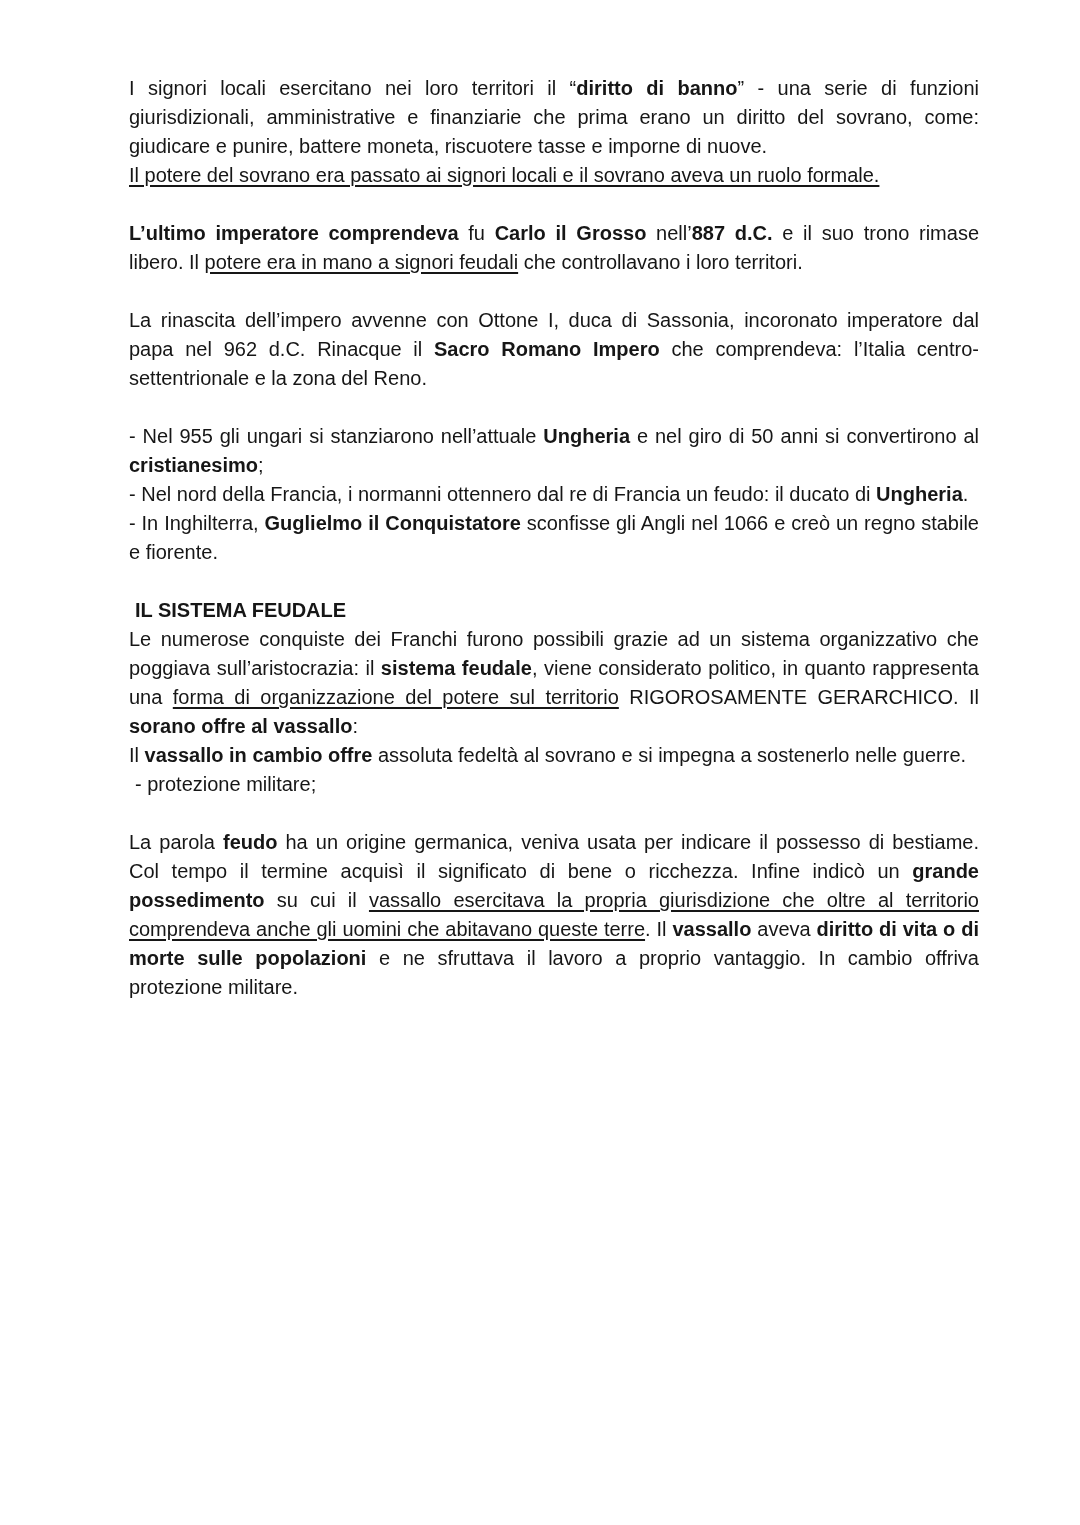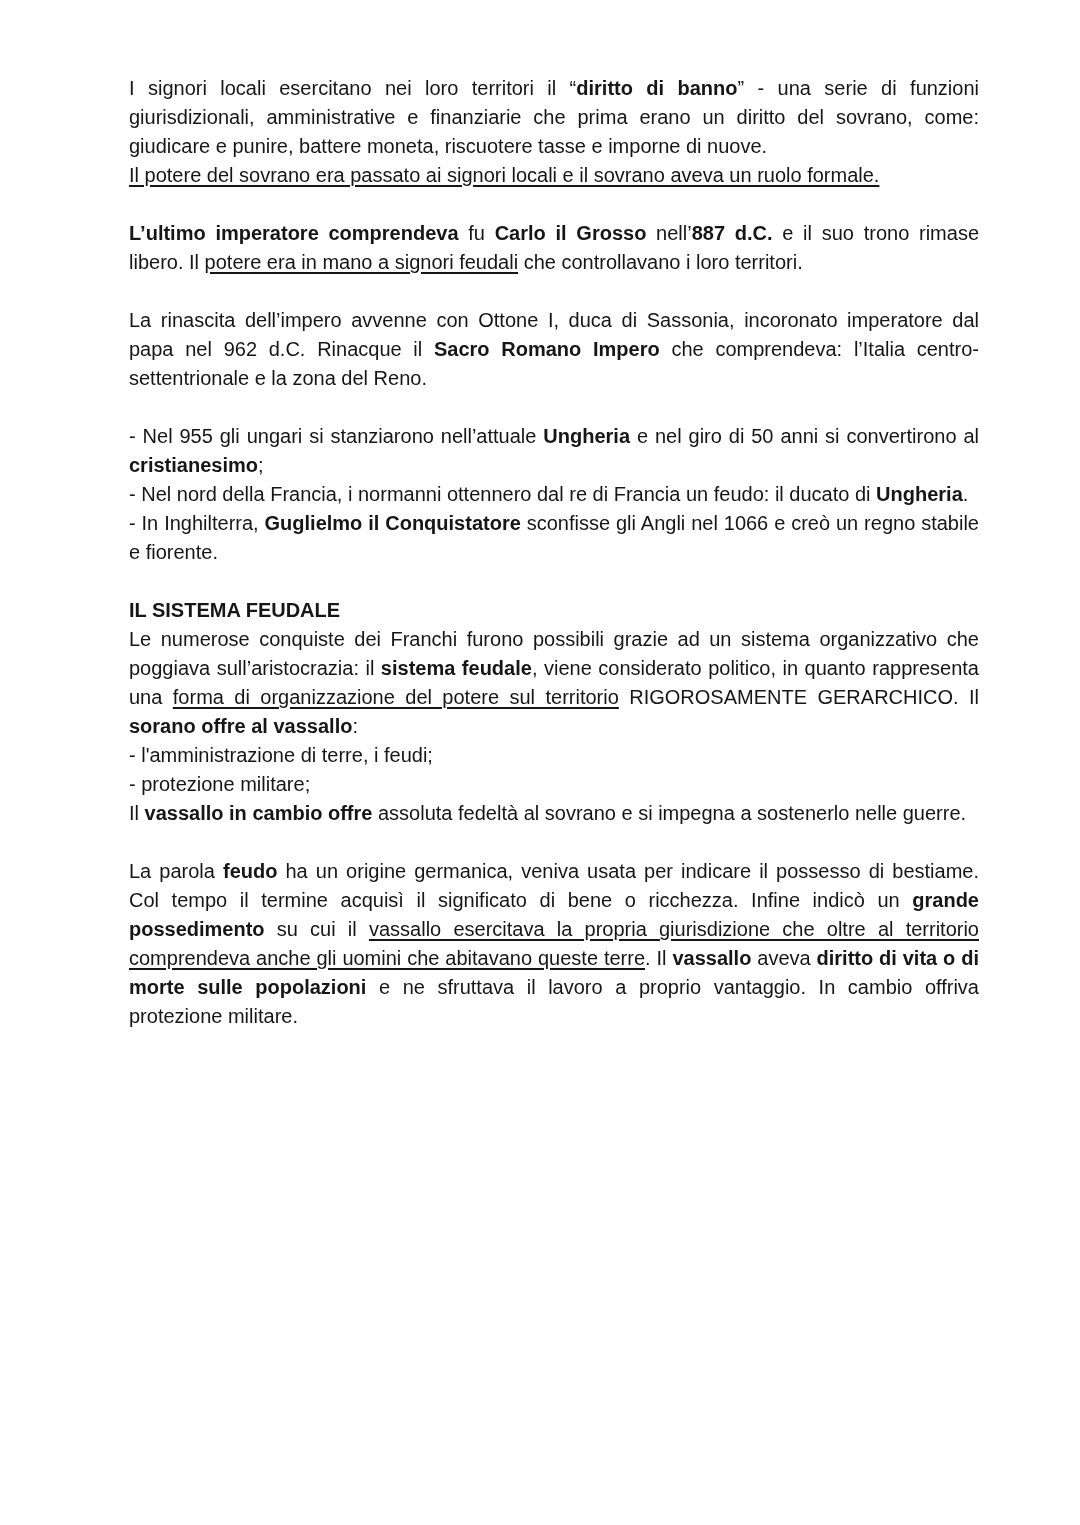--- a/index.html
+++ b/index.html
@@ -20,21 +20,21 @@
     font-size: 20px;
     line-height: 29px;
     overflow: hidden;
   }
   .doc-body { width: 100%; }
   .para {
     margin: 0;
     padding: 0;
   }
   .para.justify { text-align: justify; }
-  .para.left { text-align: left; }
+  .para.left { text-align: left; margin-left: 6px; }
   .spacer { height: 29px; }
   .bold { font-weight: 700; }
   .underline {
     text-decoration: underline;
     text-decoration-thickness: 1.5px;
     text-underline-offset: 3px;
   }
 </style>
 </head>
 <body>
@@ -47,19 +47,18 @@
       <p class="para justify"><span class="bold">L’ultimo imperatore comprendeva</span><span> fu </span><span class="bold">Carlo il Grosso</span><span> nell’</span><span class="bold">887 d.C.</span><span> e il suo trono rimase libero. Il </span><span class="underline">potere era in mano a signori feudali</span><span> che controllavano i loro territori.</span></p>
       <div class="spacer"></div>
       <p class="para justify"><span>La rinascita dell’impero avvenne con Ottone I, duca di Sassonia, incoronato imperatore dal papa nel 962 d.C. Rinacque il </span><span class="bold">Sacro Romano Impero</span><span> che comprendeva: l’Italia centro-settentrionale e la zona del Reno.</span></p>
       <div class="spacer"></div>
       <p class="para justify"><span>- Nel 955 gli ungari si stanziarono nell’attuale </span><span class="bold">Ungheria</span><span> e nel giro di 50 anni si convertirono al </span><span class="bold">cristianesimo</span><span>;</span></p>
       <p class="para justify"><span>- Nel nord della Francia, i normanni ottennero dal re di Francia un feudo: il ducato di </span><span class="bold">Ungheria</span><span>.</span></p>
       <p class="para justify"><span>- In Inghilterra, </span><span class="bold">Guglielmo il Conquistatore</span><span> sconfisse gli Angli nel 1066 e creò un regno stabile e fiorente.</span></p>
       <div class="spacer"></div>
       <p class="para left"><span class="bold">IL SISTEMA FEUDALE</span></p>
       <p class="para justify"><span>Le numerose conquiste dei Franchi furono possibili grazie ad un sistema organizzativo che poggiava sull’aristocrazia: il </span><span class="bold">sistema feudale</span><span>, viene considerato politico, in quanto rappresenta una </span><span class="underline">forma di organizzazione del potere sul territorio</span><span> RIGOROSAMENTE GERARCHICO. Il </span><span class="bold">sorano offre al vassallo</span><span>:</span></p>
-      <p class="para left"><span>- l'amministrazione di terre, i feudi;</span></p>
+      <p class="para justify"><span>Il </span><span class="bold">vassallo in cambio offre</span><span> assoluta fedeltà al sovrano e si impegna a sostenerlo nelle guerre.</span></p>
       <p class="para left"><span>- protezione militare;</span></p>
-      <p class="para justify"><span>Il </span><span class="bold">vassallo in cambio offre</span><span> assoluta fedeltà al sovrano e si impegna a sostenerlo nelle guerre.</span></p>
       <div class="spacer"></div>
       <p class="para justify"><span>La parola </span><span class="bold">feudo</span><span> ha un origine germanica, veniva usata per indicare il possesso di bestiame. Col tempo il termine acquisì il significato di bene o ricchezza. Infine indicò un </span><span class="bold">grande possedimento</span><span> su cui il </span><span class="underline">vassallo esercitava la propria giurisdizione che oltre al territorio comprendeva anche gli uomini che abitavano queste terre</span><span>. Il </span><span class="bold">vassallo</span><span> aveva </span><span class="bold">diritto di vita o di morte sulle popolazioni</span><span> e ne sfruttava il lavoro a proprio vantaggio. In cambio offriva protezione militare.</span></p>
     </div>
 </div>
 
 </body></html>

